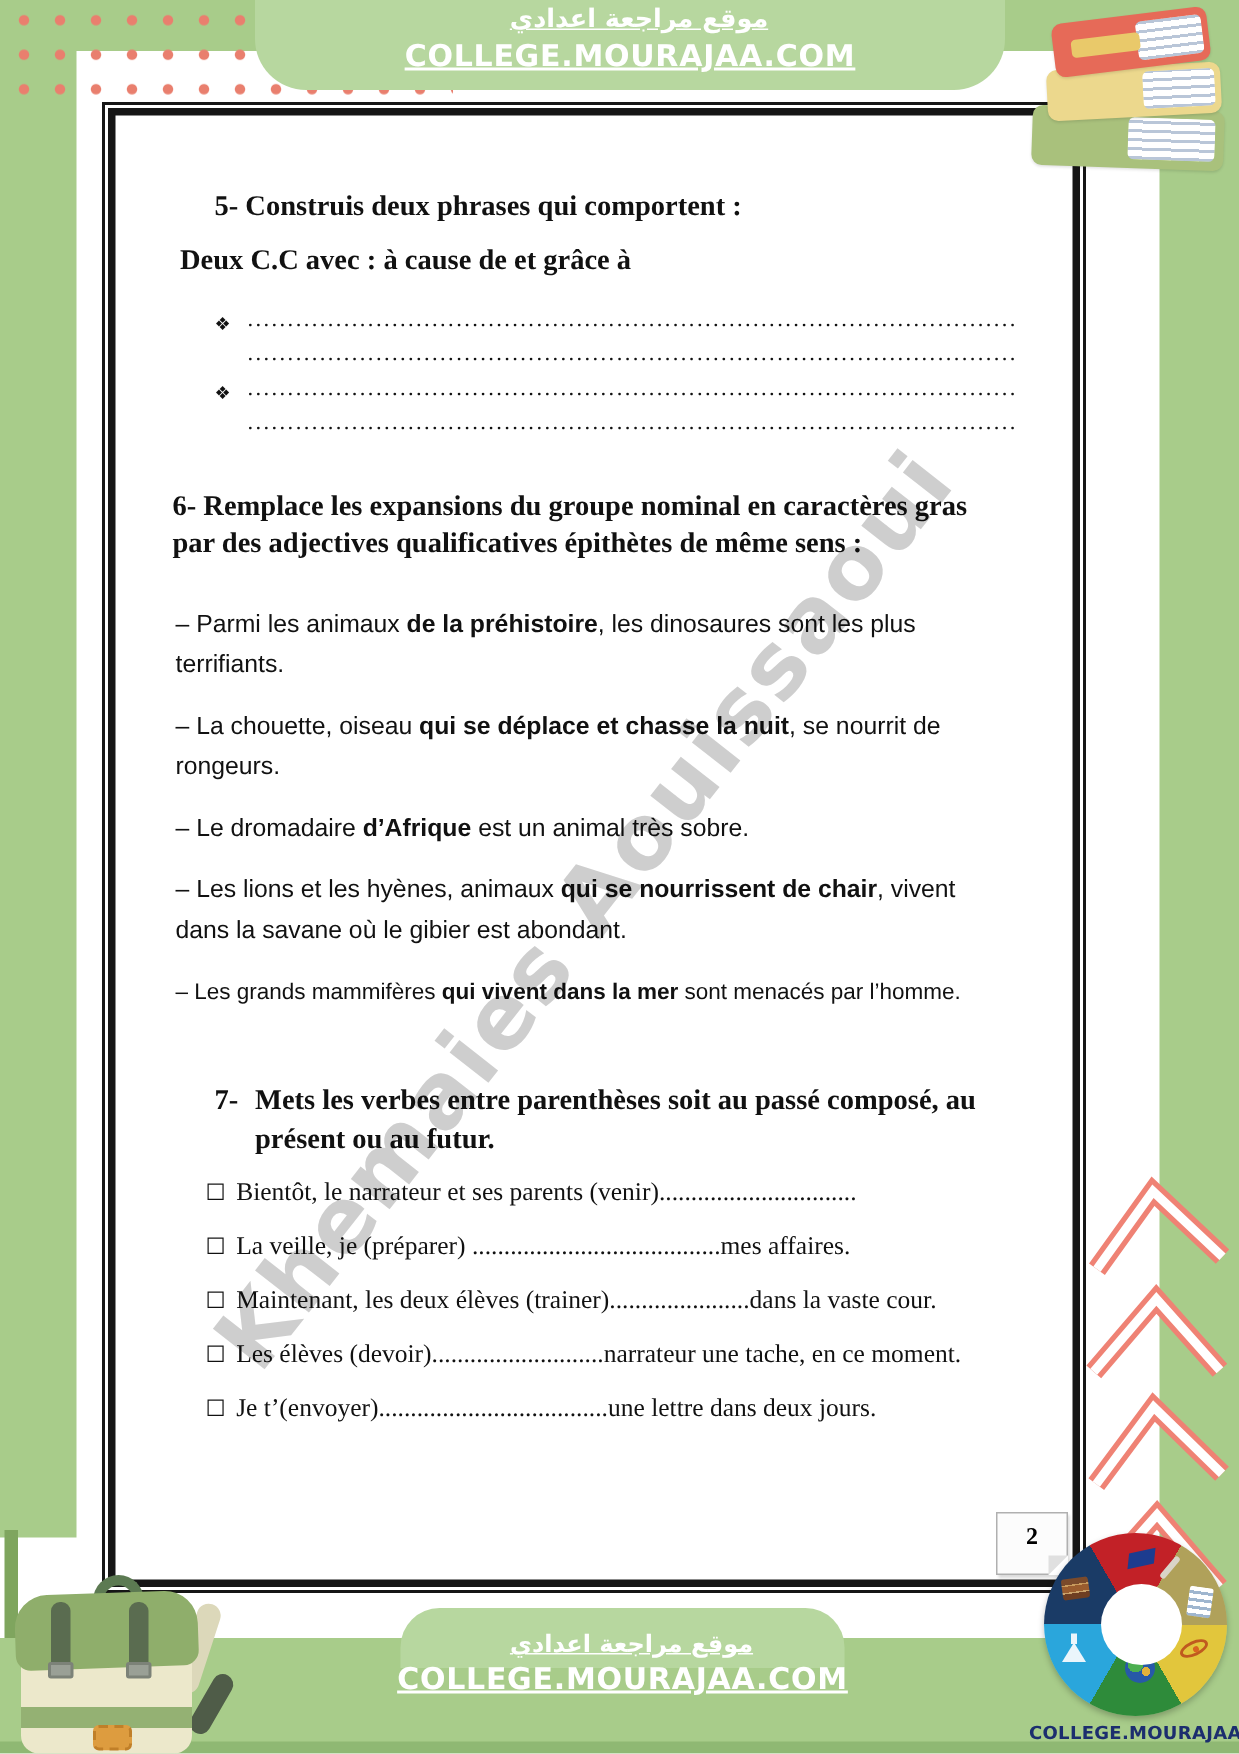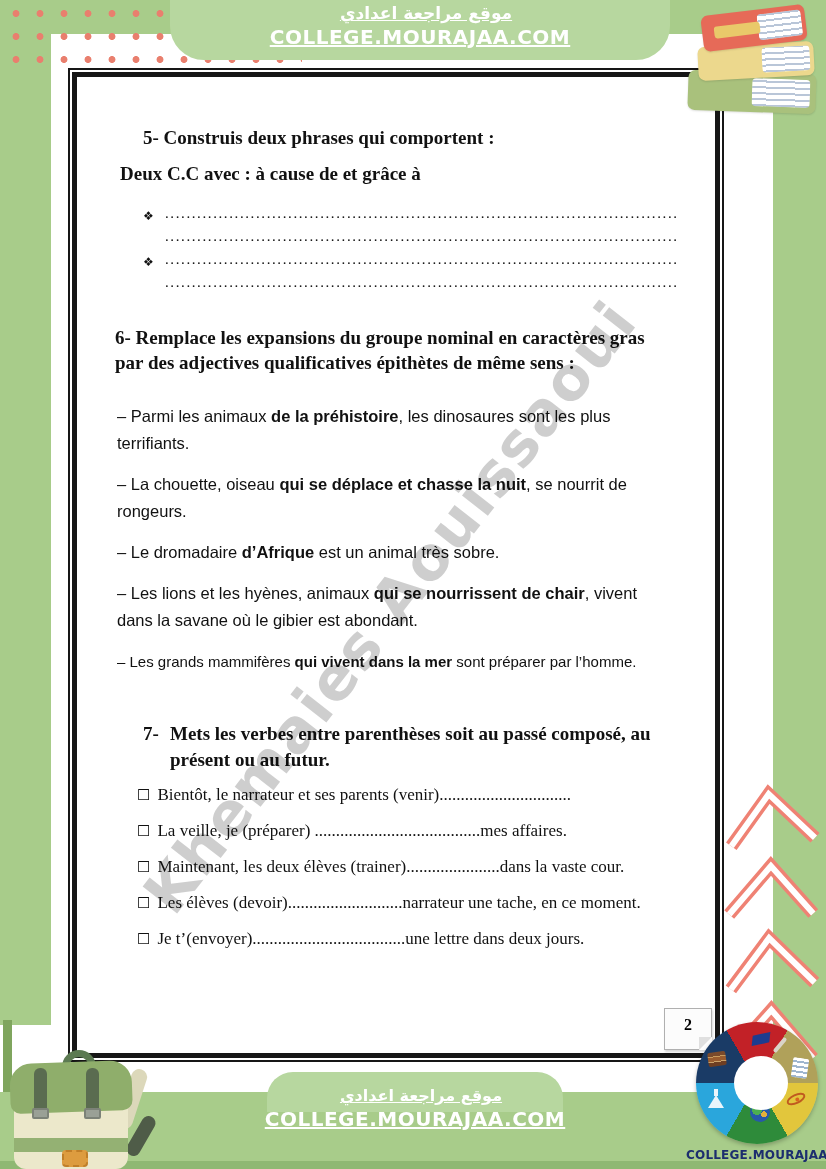--- a/index.html
+++ b/index.html
@@ -151,21 +151,21 @@
           <span class="dots-line">............................................................................................................................................</span>
         </div>
       </div>
 
       <p class="ex6-title">6- Remplace les expansions du groupe nominal en caractères gras par des adjectives qualificatives épithètes de même sens :</p>
 
       <p class="ex6-item first"><span>– Parmi les animaux </span><b>de la préhistoire</b><span>, les dinosaures sont les plus terrifiants.</span></p>
       <p class="ex6-item"><span>– La chouette, oiseau </span><b>qui se déplace et chasse la nuit</b><span>, se nourrit de rongeurs.</span></p>
       <p class="ex6-item"><span>– Le dromadaire </span><b>d’Afrique</b><span> est un animal très sobre.</span></p>
       <p class="ex6-item"><span>– Les lions et les hyènes, animaux </span><b>qui se nourrissent de chair</b><span>, vivent dans la savane où le gibier est abondant.</span></p>
-      <p class="ex6-item small"><span>– Les grands mammifères </span><b>qui vivent dans la mer</b><span> sont préparer par l’homme.</span></p>
+      <p class="ex6-item small"><span>– Les grands mammifères </span><b>qui vivent dans la mer</b><span> sont menacés par l’homme.</span></p>
 
       <div class="ex7-head">
         <span class="ex7-num">7-</span>
         <span>Mets les verbes entre parenthèses soit au passé composé, au présent ou au futur.</span>
       </div>
 
       <div class="ex7-items">
         <p class="ex7-item"><span class="cb">☐</span><span>Bientôt, le narrateur et ses parents (venir)...............................</span></p>
         <p class="ex7-item"><span class="cb">☐</span><span>La veille, je (préparer) .......................................mes affaires.</span></p>
         <p class="ex7-item"><span class="cb">☐</span><span>Maintenant, les deux élèves (trainer)......................dans la vaste cour.</span></p>

